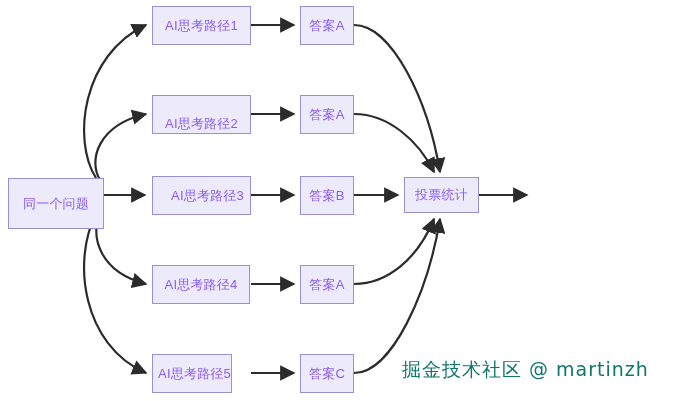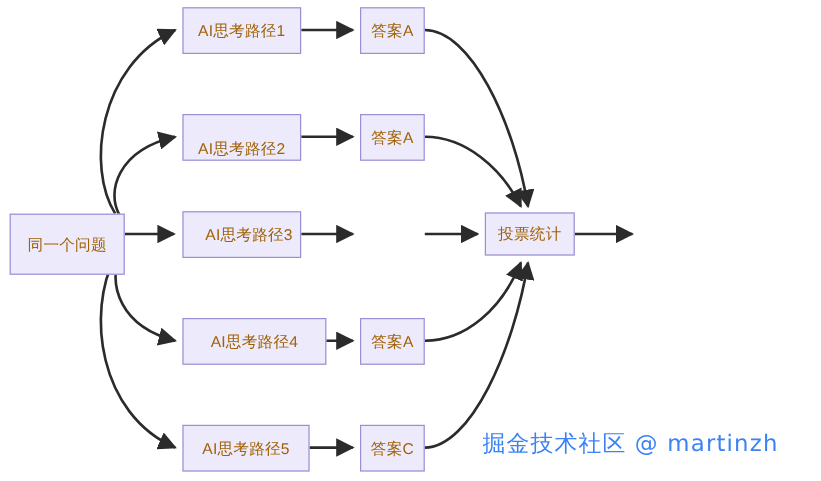--- a/index.html
+++ b/index.html
@@ -20,38 +20,38 @@
     left: 0;
     top: 0;
     width: 684px;
     height: 401px;
   }
   .node {
     position: absolute;
     box-sizing: border-box;
     background: #ECEAFB;
     border: 1px solid #9A8FD6;
-    color: #a16207;
+    color: #8b5cf6;
     display: flex;
     flex-direction: column;
     align-items: center;
     justify-content: center;
     text-align: center;
     font-size: 13px;
     line-height: 1.35;
     letter-spacing: 0.2px;
     z-index: 3;
     white-space: nowrap;
   }
   .node .line2 {
     font-size: 13px;
   }
   .watermark {
     position: absolute;
-    color: #3b82f6;
+    color: #0f766e;
     font-size: 19px;
     letter-spacing: 1px;
     white-space: nowrap;
     z-index: 2;
     font-family: "DejaVu Sans", "Liberation Sans", sans-serif;
   }
 </style>
 </head>
 <body>
 
@@ -93,32 +93,35 @@
 
   <div class="node" style="left:152px; top:6px; width:99px; height:39px;">
     <span>AI思考路径1</span>
   </div>
   <div class="node" style="left:152px; top:95px; width:99px; height:39px;justify-content:flex-end;">
     <span>AI思考路径2</span>
   </div>
   <div class="node" style="left:152px; top:176px; width:99px; height:39px;padding-left:12px;">
     <span>AI思考路径3</span>
   </div>
-  <div class="node" style="left:152px; top:265px; width:120px; height:39px;justify-content:center;">
+  <div class="node" style="left:152px; top:265px; width:98px; height:39px;justify-content:center;">
     <span>AI思考路径4</span>
   </div>
-  <div class="node" style="left:152px; top:354px; width:106px; height:39px;">
+  <div class="node" style="left:152px; top:354px; width:80px; height:39px;align-items:flex-end;">
     <span>AI思考路径5</span>
   </div>
 
   <div class="node" style="left:300px; top:6px; width:54px; height:39px;">
     <span>答案A</span>
   </div>
   <div class="node" style="left:300px; top:95px; width:54px; height:39px;">
     <span>答案A</span>
+  </div>
+  <div class="node" style="left:300px; top:176px; width:54px; height:39px;">
+    <span>答案B</span>
   </div>
   <div class="node" style="left:300px; top:265px; width:54px; height:39px;">
     <span>答案A</span>
   </div>
   <div class="node" style="left:404px; top:177px; width:75px; height:36px;">
     <span>投票统计</span>
   </div>
 
   <div class="node" style="left:300px; top:354px; width:54px; height:39px;">
     <span>答案C</span>

